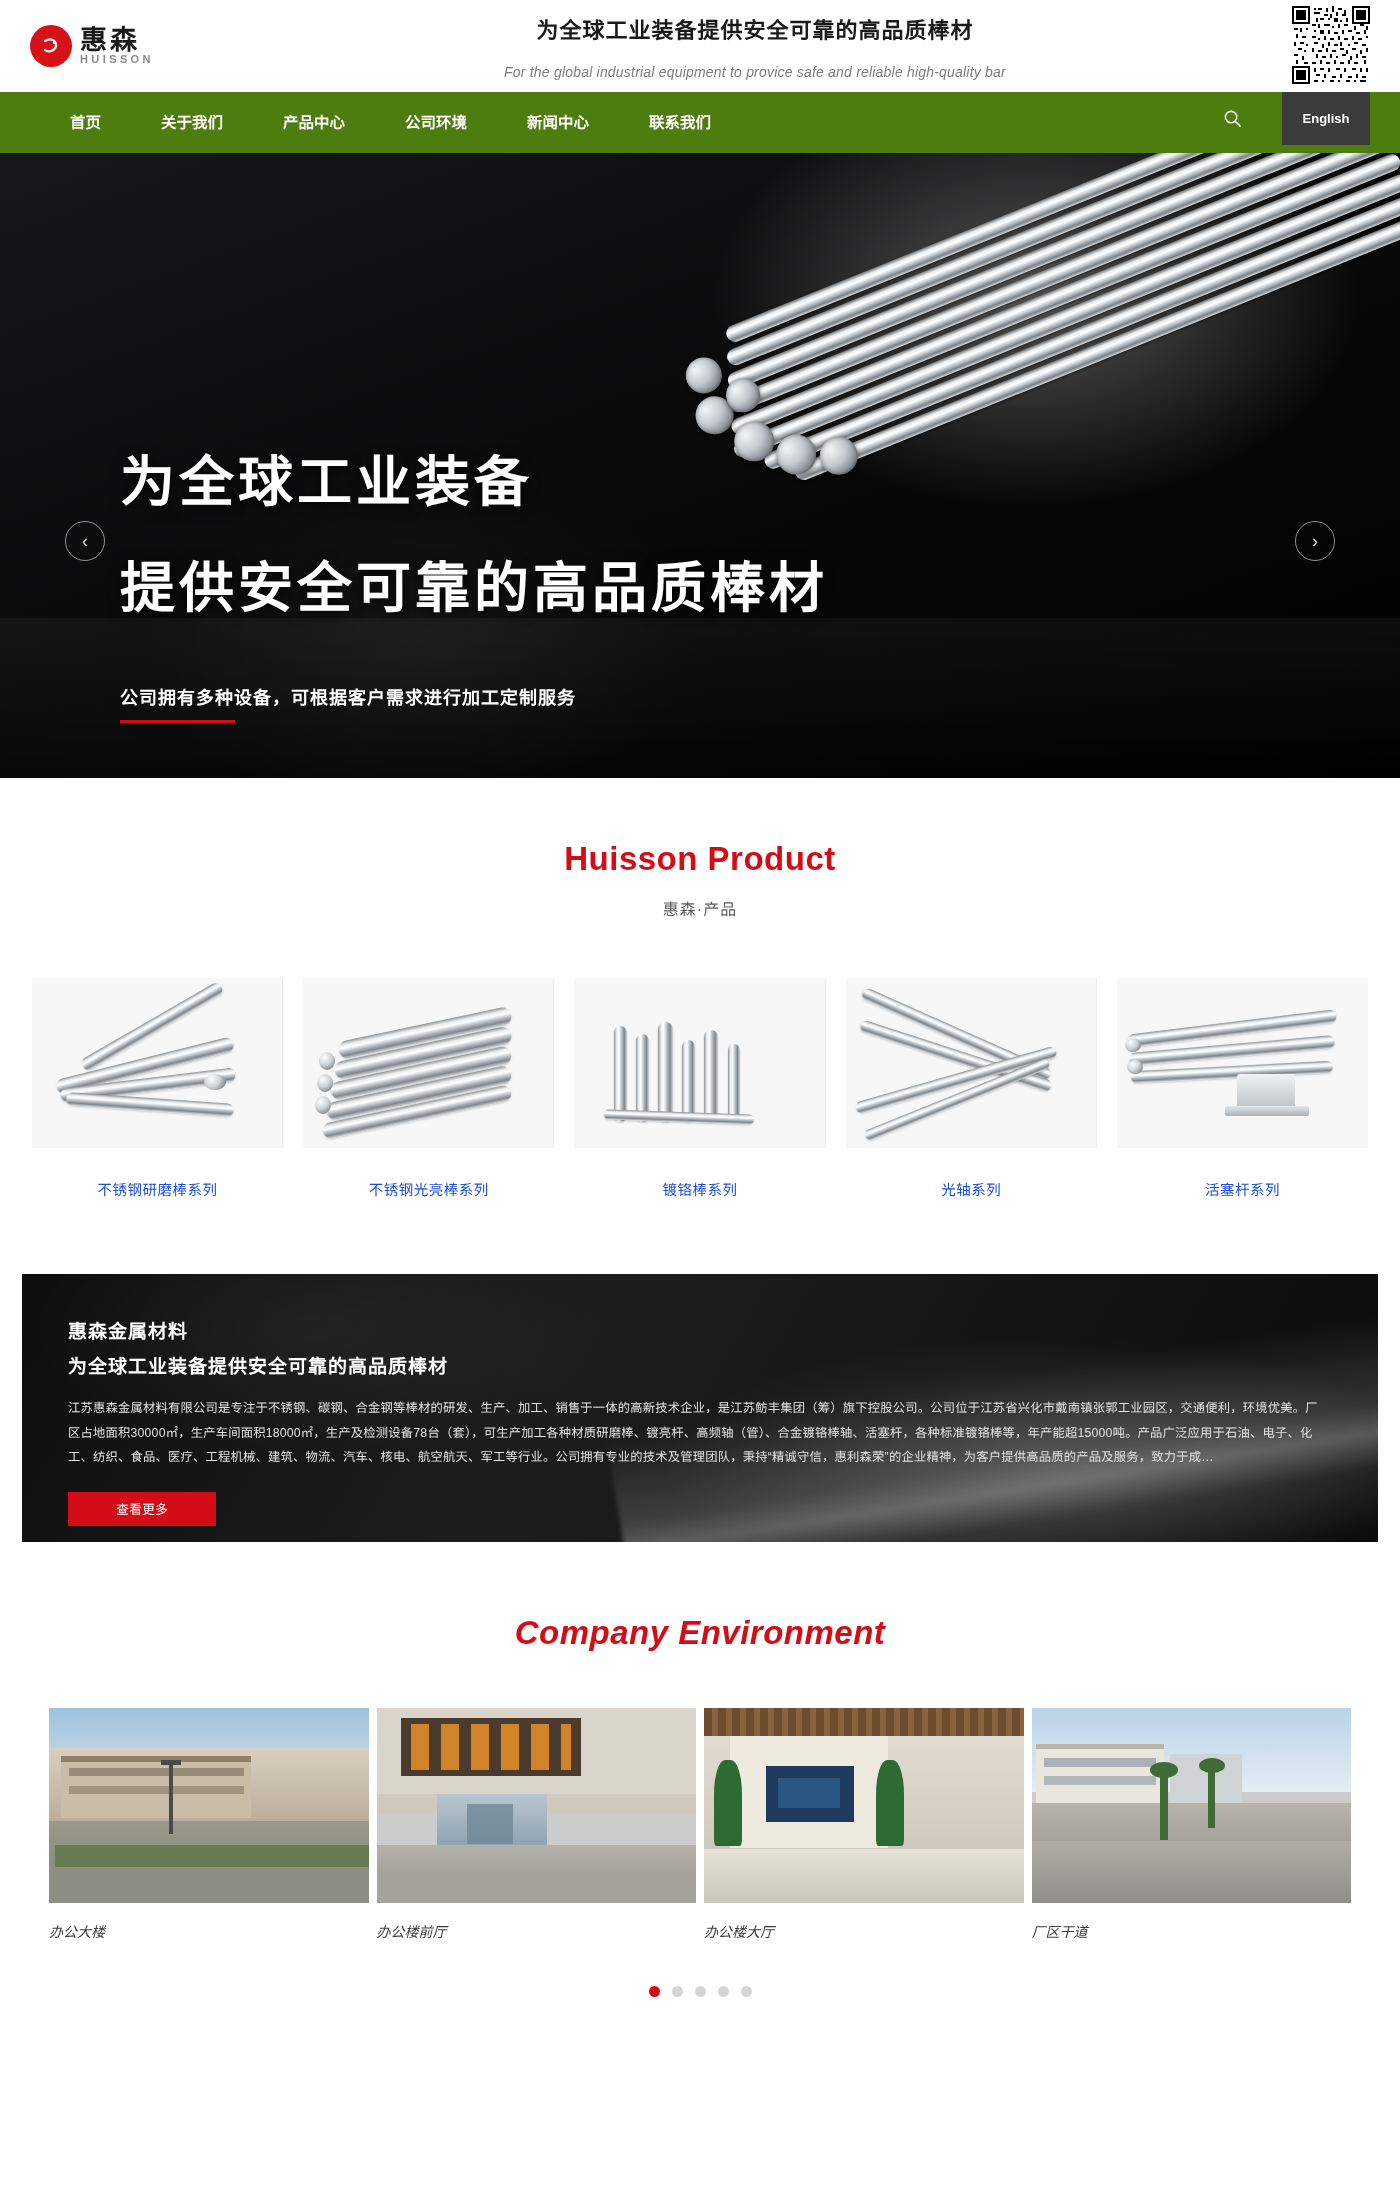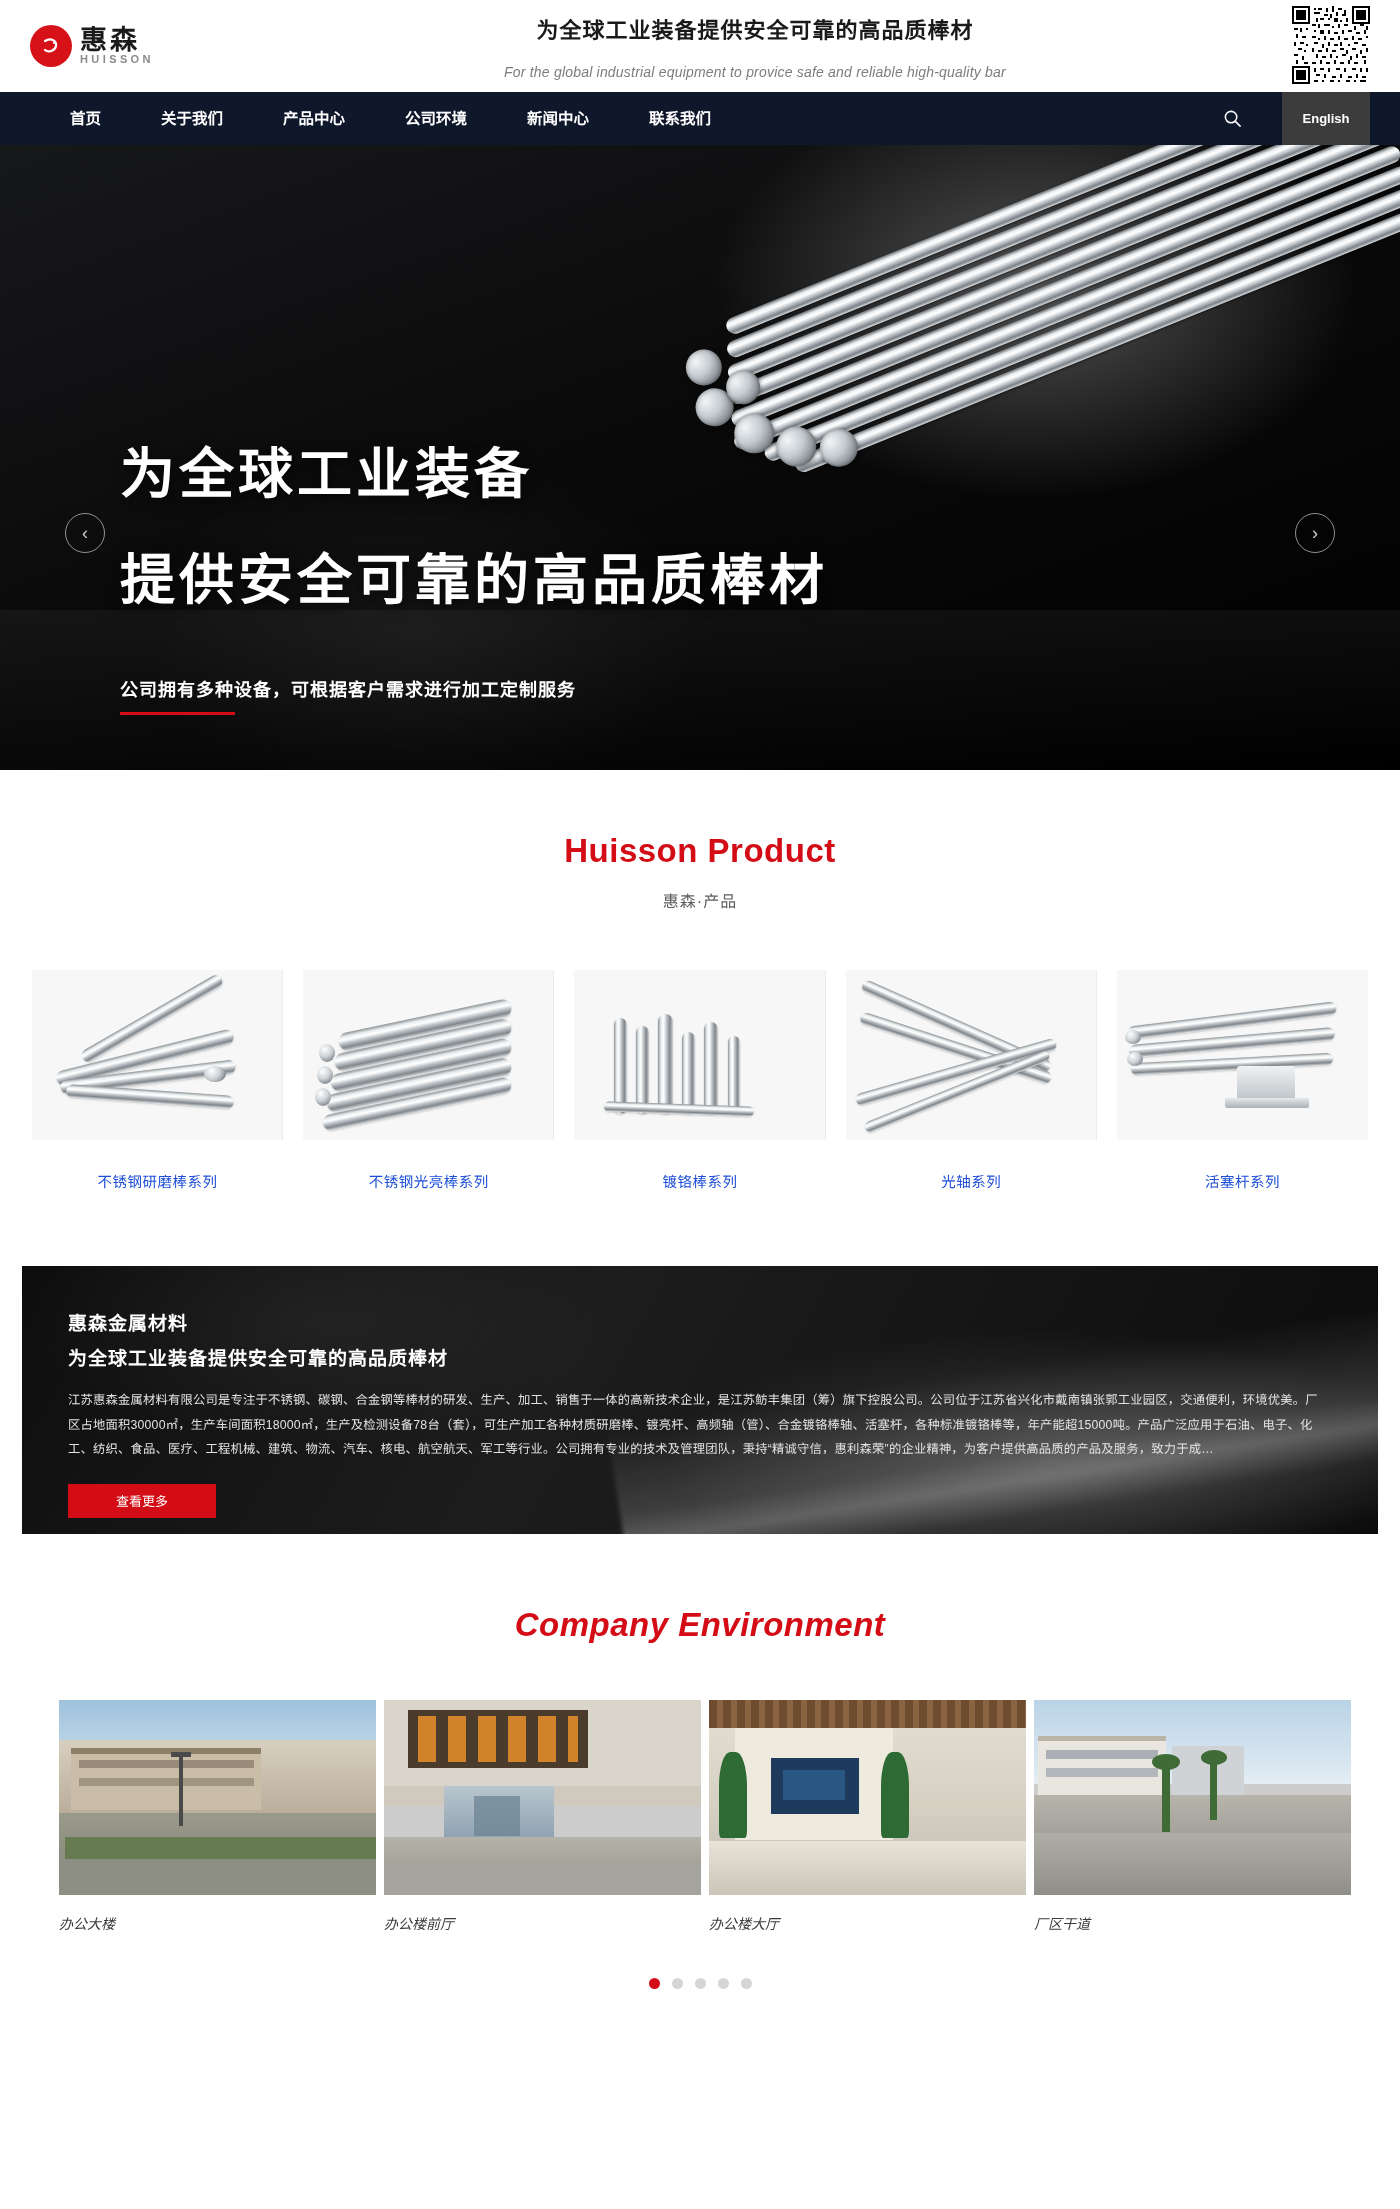--- a/index.html
+++ b/index.html
@@ -56,22 +56,22 @@
   .qr-code {
     position: absolute;
     right: 30px; top: 6px;
     width: 78px; height: 78px;
     background: #fff;
   }
   .qr-code svg { display: block; }
 
   
   .nav {
-    height: 53px;
-    background: #0f172a;
+    height: 61px;
+    background: #4d7c0f;
     display: flex;
     align-items: center;
     position: relative;
   }
   .nav-items { display: flex; align-items: center; padding-left: 40px; }
   .nav-item {
     color: #fff;
     font-size: 15.5px;
     font-weight: bold;
     padding: 0 30px;
@@ -293,21 +293,20 @@
     font-family: inherit;
   }
 
   
   .environment { padding: 72px 4px 0; font-style: italic; }
   .env-row {
     display: flex;
     gap: 8px;
     padding: 0 45px;
     margin-top: 56px;
-    margin-left: 10px;
   }
   .env-card { flex: 1; cursor: pointer; }
   .env-img {
     height: 195px;
     overflow: hidden;
     position: relative;
     background: #ccc;
   }
   .env-label {
     margin-top: 18px;

